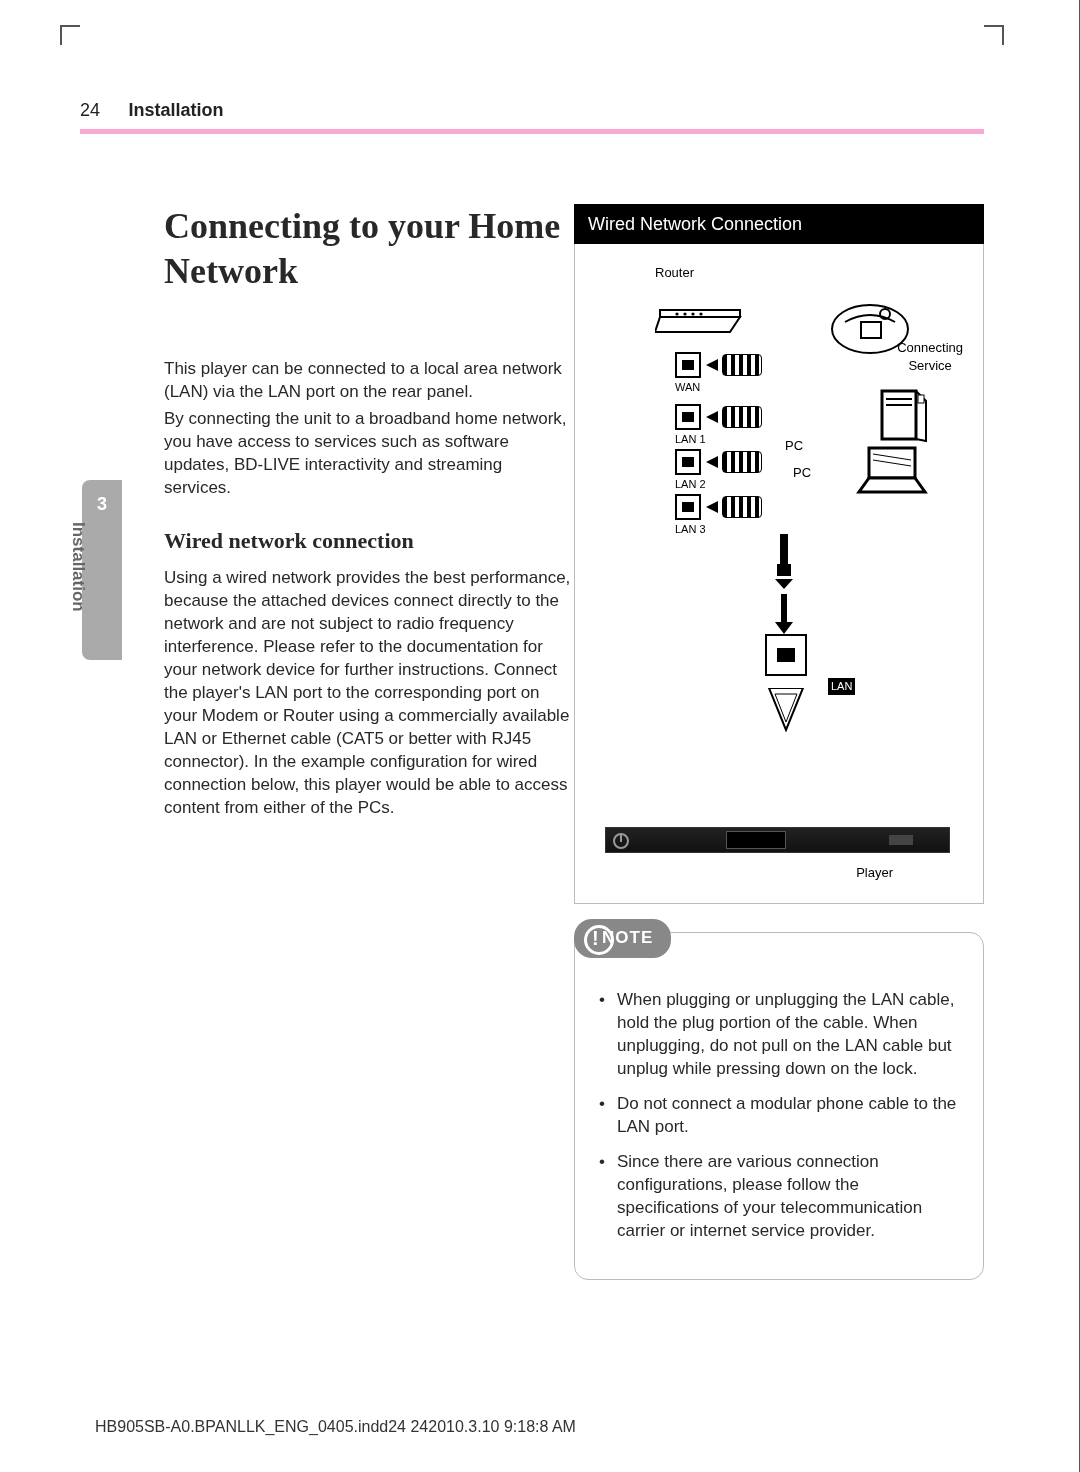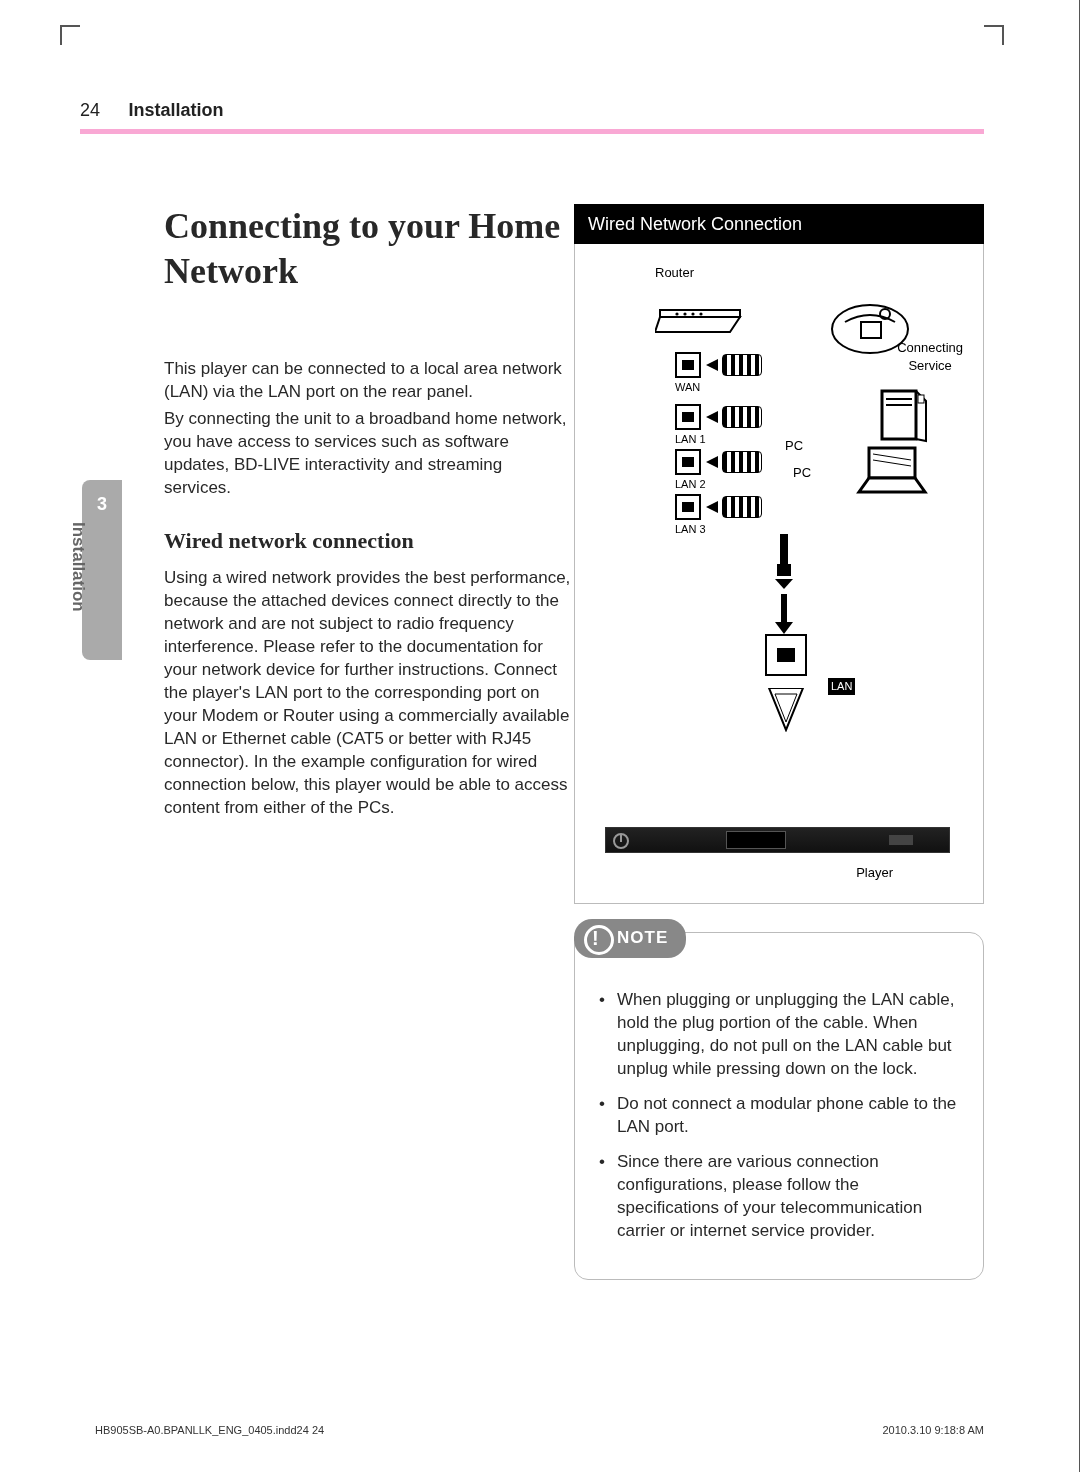--- a/index.html
+++ b/index.html
@@ -137,21 +137,21 @@
     font-size: 17px;
     color: #282828;
   }
   .note-tab {
     position: absolute;
     left: -1px; top: -14px;
     background: #888;
     color: #fff;
     font-weight: bold;
     font-size: 17px;
-    padding: 8px 18px 8px 43px;
+    padding: 8px 18px 8px 28px;
     border-radius: 18px;
     letter-spacing: 1px;
   }
   .note-tab::before {
     content: "";
     position: absolute;
     left: 10px; top: 6px;
     width: 24px; height: 24px;
     border: 3px solid #fff;
     border-radius: 50%;
@@ -166,22 +166,22 @@
   }
   .note-box ul { list-style: none; padding-left: 4px; }
   .note-box li { position: relative; padding-left: 18px; margin-bottom: 12px; line-height:1.35; }
   .note-box li::before { content: "•"; position: absolute; left: 0; top: 0; }
 
   .footer {
     position: absolute;
     left: 95px; right: 95px;
     bottom: 36px;
     display: flex;
-    justify-content: space-between;
-    font-size: 11px;
+    justify-content: flex-start;
+    font-size: 16px;
     color: #333;
   }
 </style>
 </head>
 <body>
 
 <div class="page">
   <div class="crop-tl"></div>
   <div class="crop-tr"></div>
 

